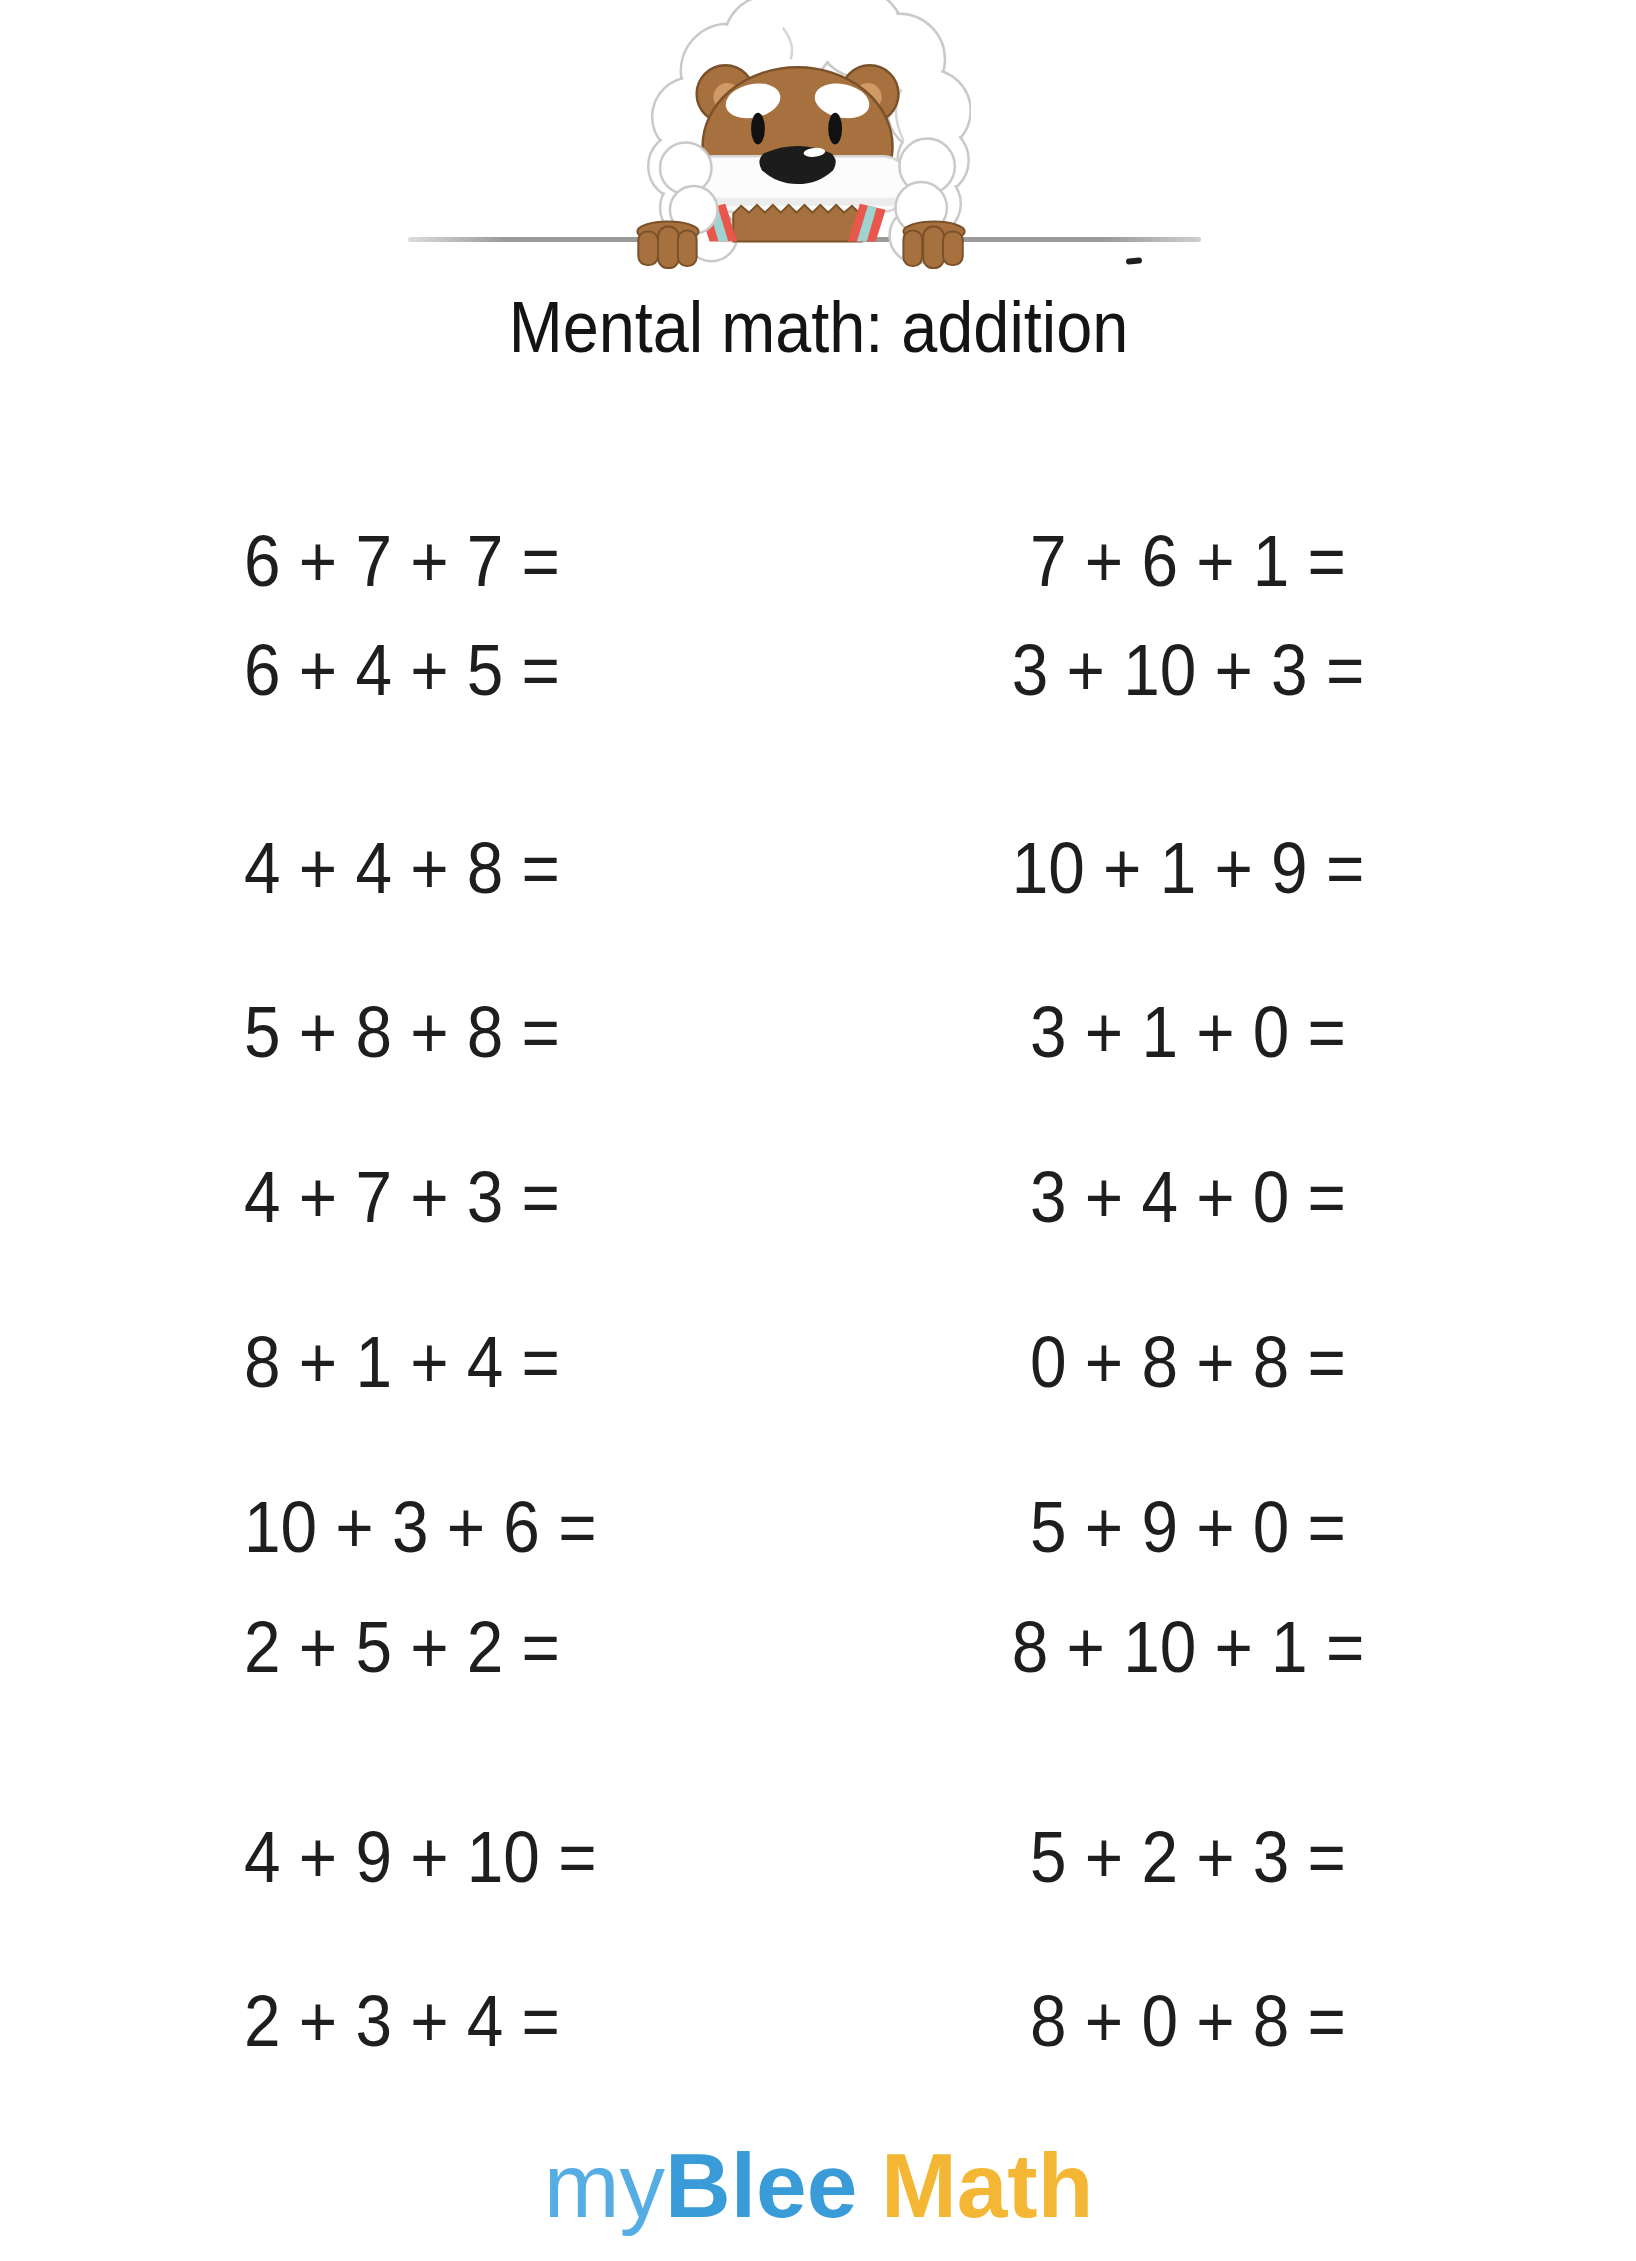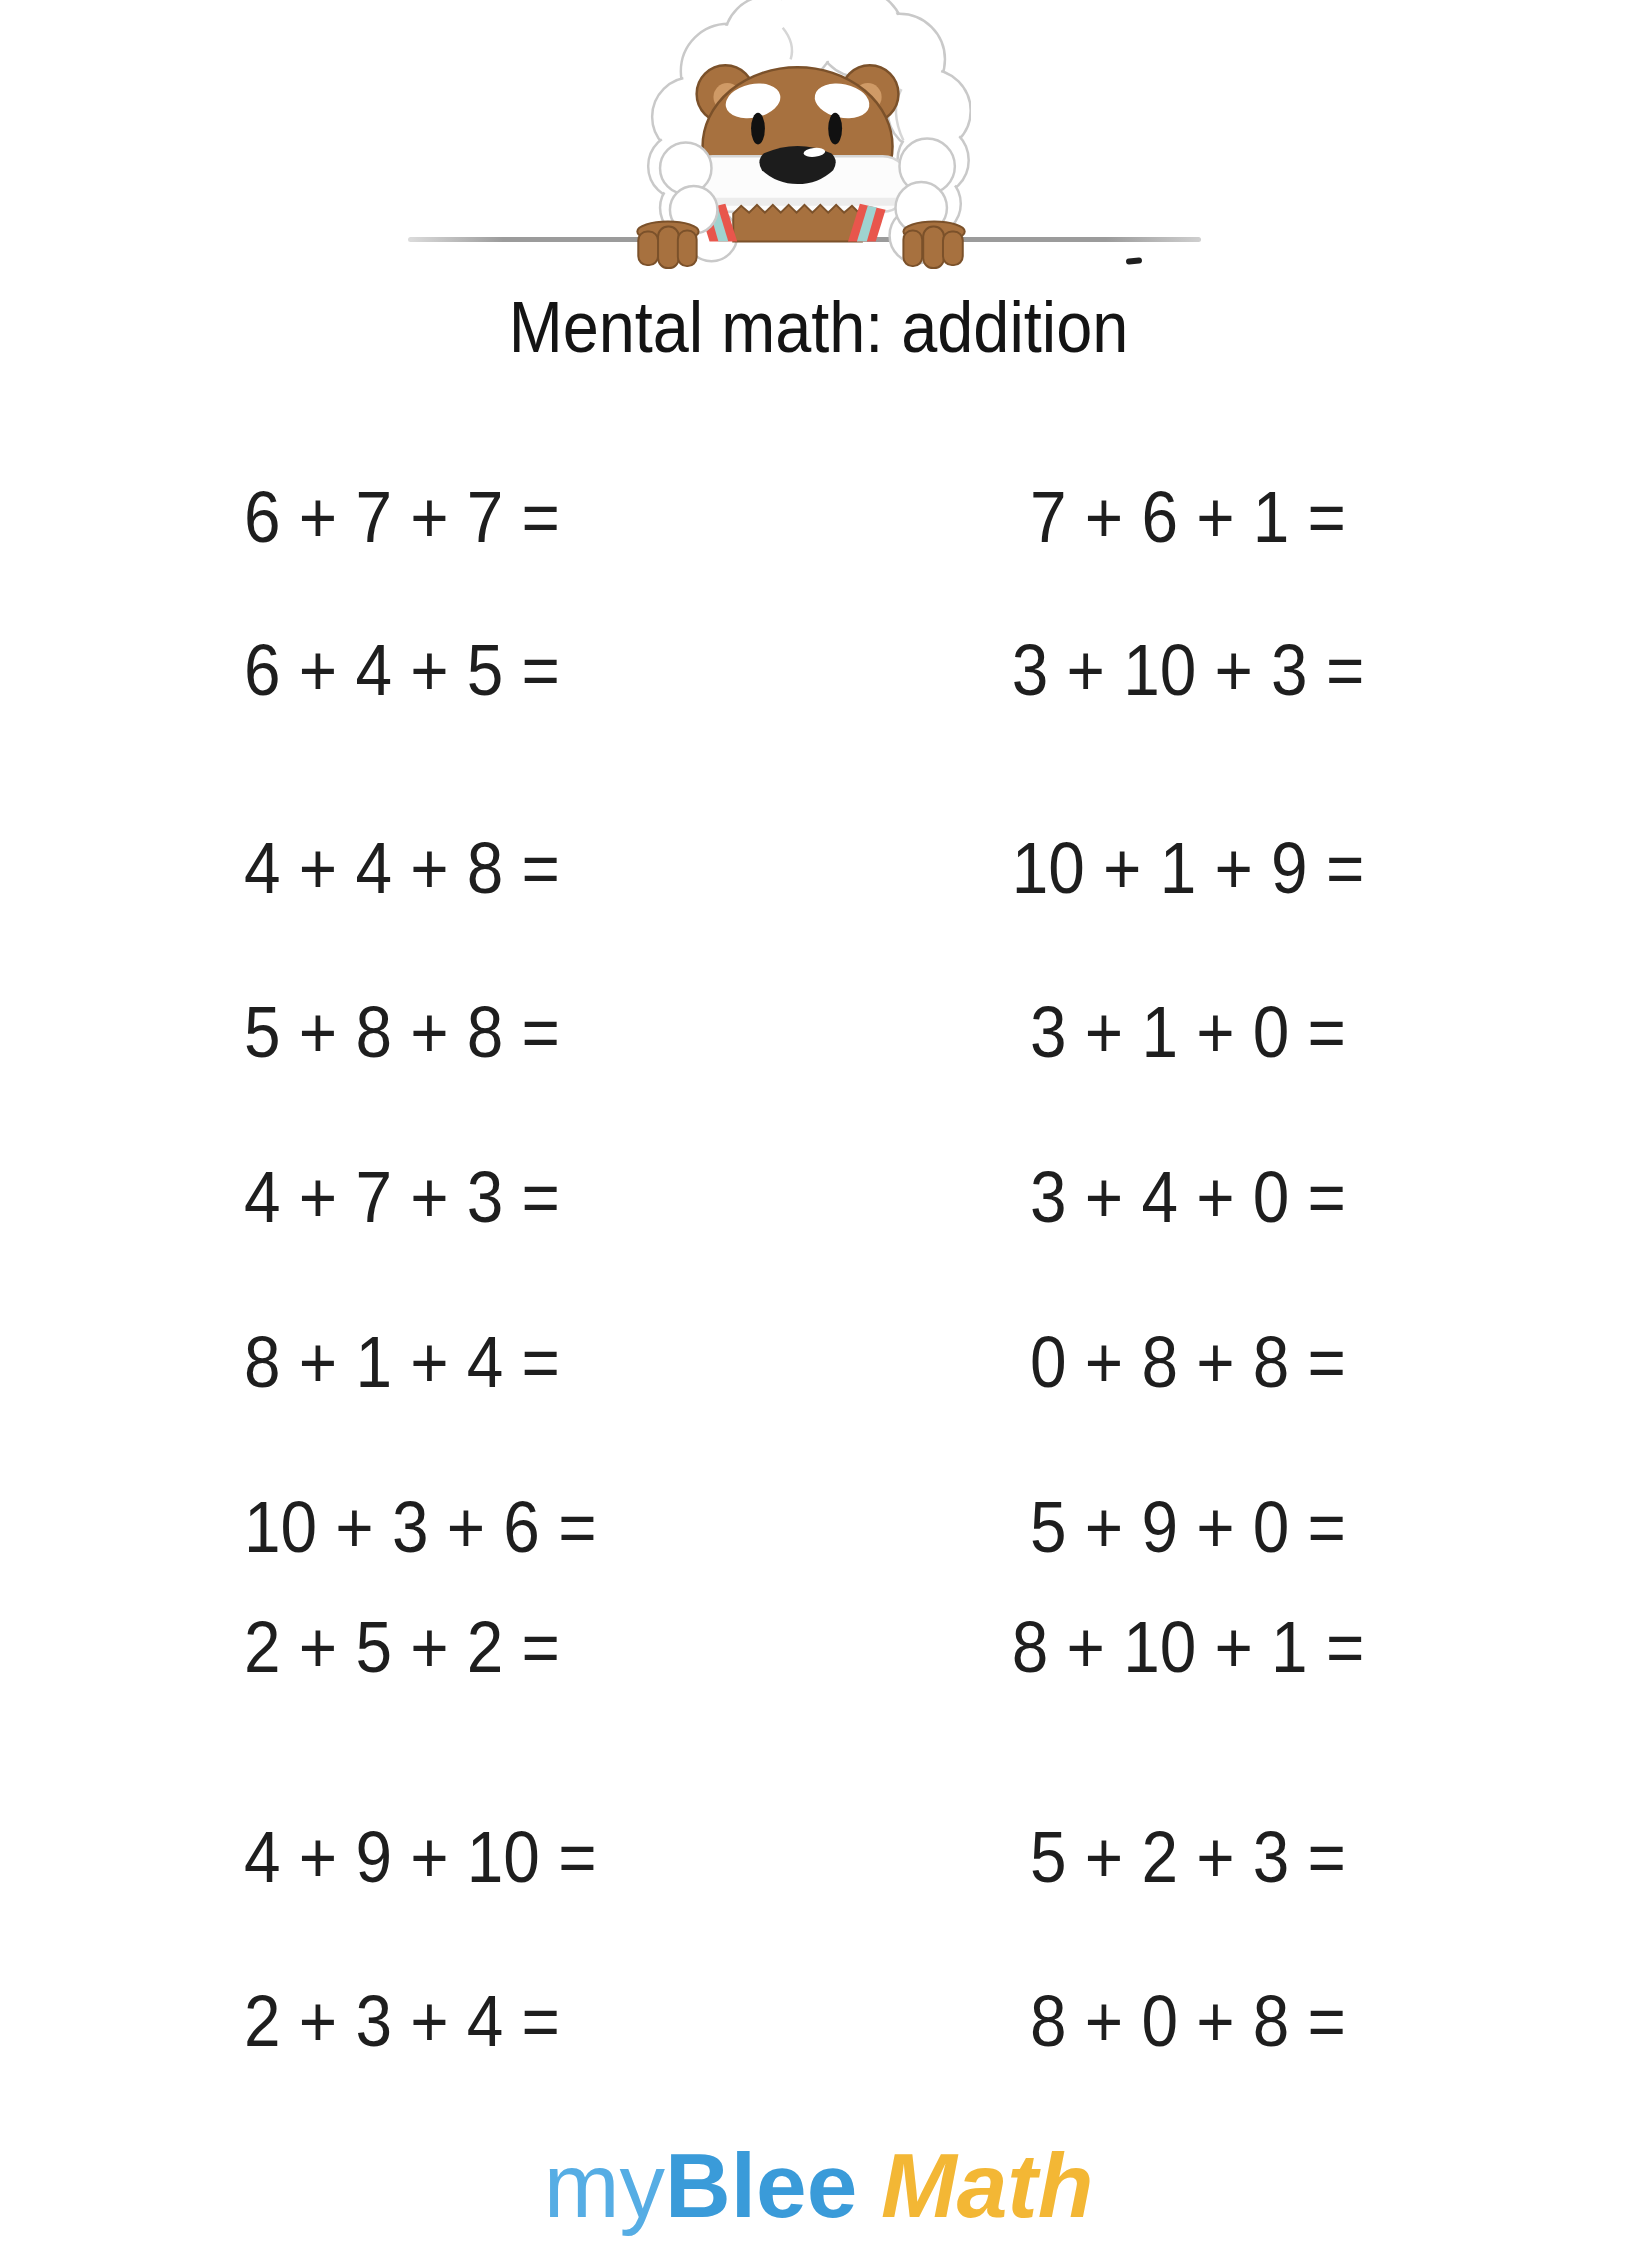--- a/index.html
+++ b/index.html
@@ -30,21 +30,21 @@
   .expr{
     position:absolute;top:0;font-size:73px;line-height:73px;color:#1e1e1e;white-space:pre;
   }
   .exprL{left:244px;transform:scaleX(.9);transform-origin:left center;}
   .exprR{left:970px;width:436px;text-align:center;transform:scaleX(.9);transform-origin:center center;}
   .logo{
     position:absolute;top:2136px;left:0;width:1637px;text-align:center;
     font-size:91px;line-height:99px;font-weight:700;letter-spacing:0;
   }
   .logo .light{font-weight:400;}
-  .logo .brand-math{margin-left:0.26em;font-style:italic;}
+  .logo .brand-math{margin-left:0.26em;}
 </style>
 </head>
 <body>
 
 <div class="page">
 
   <div class="rule"></div>
 
   <svg class="mascot" viewBox="0 0 340 280" xmlns="http://www.w3.org/2000/svg">
 
@@ -123,21 +123,21 @@
       <rect x="292" y="229" width="21" height="42" rx="10"></rect>
       <rect x="312" y="234" width="20" height="34" rx="9"></rect>
     </g>
   </svg>
 
   <div class="dash"></div>
 
   <div class="title">Mental math: addition</div>
 
   <div>
-    <div class="row" style="top:480px">
+    <div class="row" style="top:524px">
       <div class="expr exprL">6 + 7 + 7 =</div>
       <div class="expr exprR">7 + 6 + 1 =</div>
     </div>
     <div class="row" style="top:633px">
       <div class="expr exprL">6 + 4 + 5 =</div>
       <div class="expr exprR">3 + 10 + 3 =</div>
     </div>
     <div class="row" style="top:831px">
       <div class="expr exprL">4 + 4 + 8 =</div>
       <div class="expr exprR">10 + 1 + 9 =</div>

